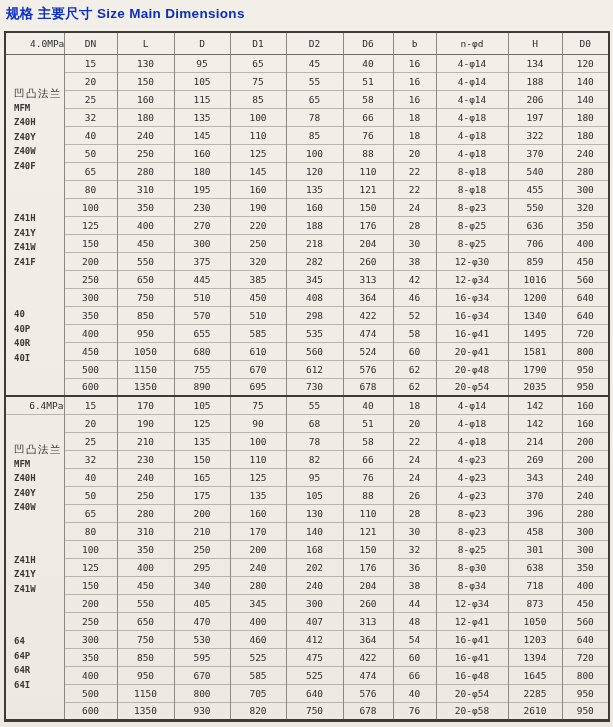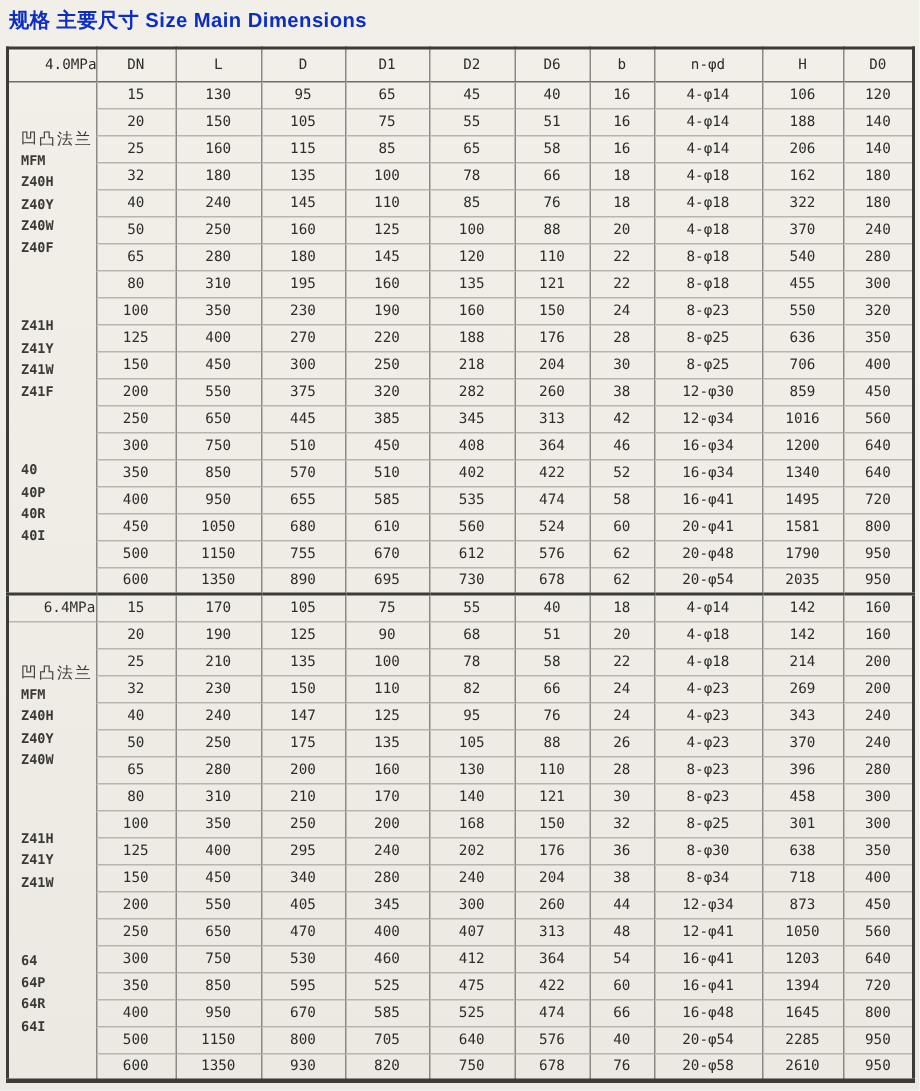--- a/index.html
+++ b/index.html
@@ -111,21 +111,21 @@
             </div>
           </td>
           <td class="data-cell">15</td>
           <td class="data-cell">130</td>
           <td class="data-cell">95</td>
           <td class="data-cell">65</td>
           <td class="data-cell">45</td>
           <td class="data-cell">40</td>
           <td class="data-cell">16</td>
           <td class="data-cell">4-φ14</td>
-          <td class="data-cell">106</td>
+          <td class="data-cell">134</td>
           <td class="data-cell">120</td>
         </tr>
         <tr>
           <td class="data-cell">20</td>
           <td class="data-cell">150</td>
           <td class="data-cell">105</td>
           <td class="data-cell">75</td>
           <td class="data-cell">55</td>
           <td class="data-cell">51</td>
           <td class="data-cell">16</td>
@@ -147,21 +147,21 @@
         </tr>
         <tr>
           <td class="data-cell">32</td>
           <td class="data-cell">180</td>
           <td class="data-cell">135</td>
           <td class="data-cell">100</td>
           <td class="data-cell">78</td>
           <td class="data-cell">66</td>
           <td class="data-cell">18</td>
           <td class="data-cell">4-φ18</td>
-          <td class="data-cell">162</td>
+          <td class="data-cell">197</td>
           <td class="data-cell">180</td>
         </tr>
         <tr>
           <td class="data-cell">40</td>
           <td class="data-cell">240</td>
           <td class="data-cell">145</td>
           <td class="data-cell">110</td>
           <td class="data-cell">85</td>
           <td class="data-cell">76</td>
           <td class="data-cell">18</td>
@@ -275,21 +275,21 @@
           <td class="data-cell">46</td>
           <td class="data-cell">16-φ34</td>
           <td class="data-cell">1200</td>
           <td class="data-cell">640</td>
         </tr>
         <tr>
           <td class="data-cell">350</td>
           <td class="data-cell">850</td>
           <td class="data-cell">570</td>
           <td class="data-cell">510</td>
-          <td class="data-cell">402</td>
+          <td class="data-cell">298</td>
           <td class="data-cell">422</td>
           <td class="data-cell">52</td>
           <td class="data-cell">16-φ34</td>
           <td class="data-cell">1340</td>
           <td class="data-cell">640</td>
         </tr>
         <tr>
           <td class="data-cell">400</td>
           <td class="data-cell">950</td>
           <td class="data-cell">655</td>
@@ -406,21 +406,21 @@
           <td class="data-cell">82</td>
           <td class="data-cell">66</td>
           <td class="data-cell">24</td>
           <td class="data-cell">4-φ23</td>
           <td class="data-cell">269</td>
           <td class="data-cell">200</td>
         </tr>
         <tr>
           <td class="data-cell">40</td>
           <td class="data-cell">240</td>
-          <td class="data-cell">147</td>
+          <td class="data-cell">165</td>
           <td class="data-cell">125</td>
           <td class="data-cell">95</td>
           <td class="data-cell">76</td>
           <td class="data-cell">24</td>
           <td class="data-cell">4-φ23</td>
           <td class="data-cell">343</td>
           <td class="data-cell">240</td>
         </tr>
         <tr>
           <td class="data-cell">50</td>

